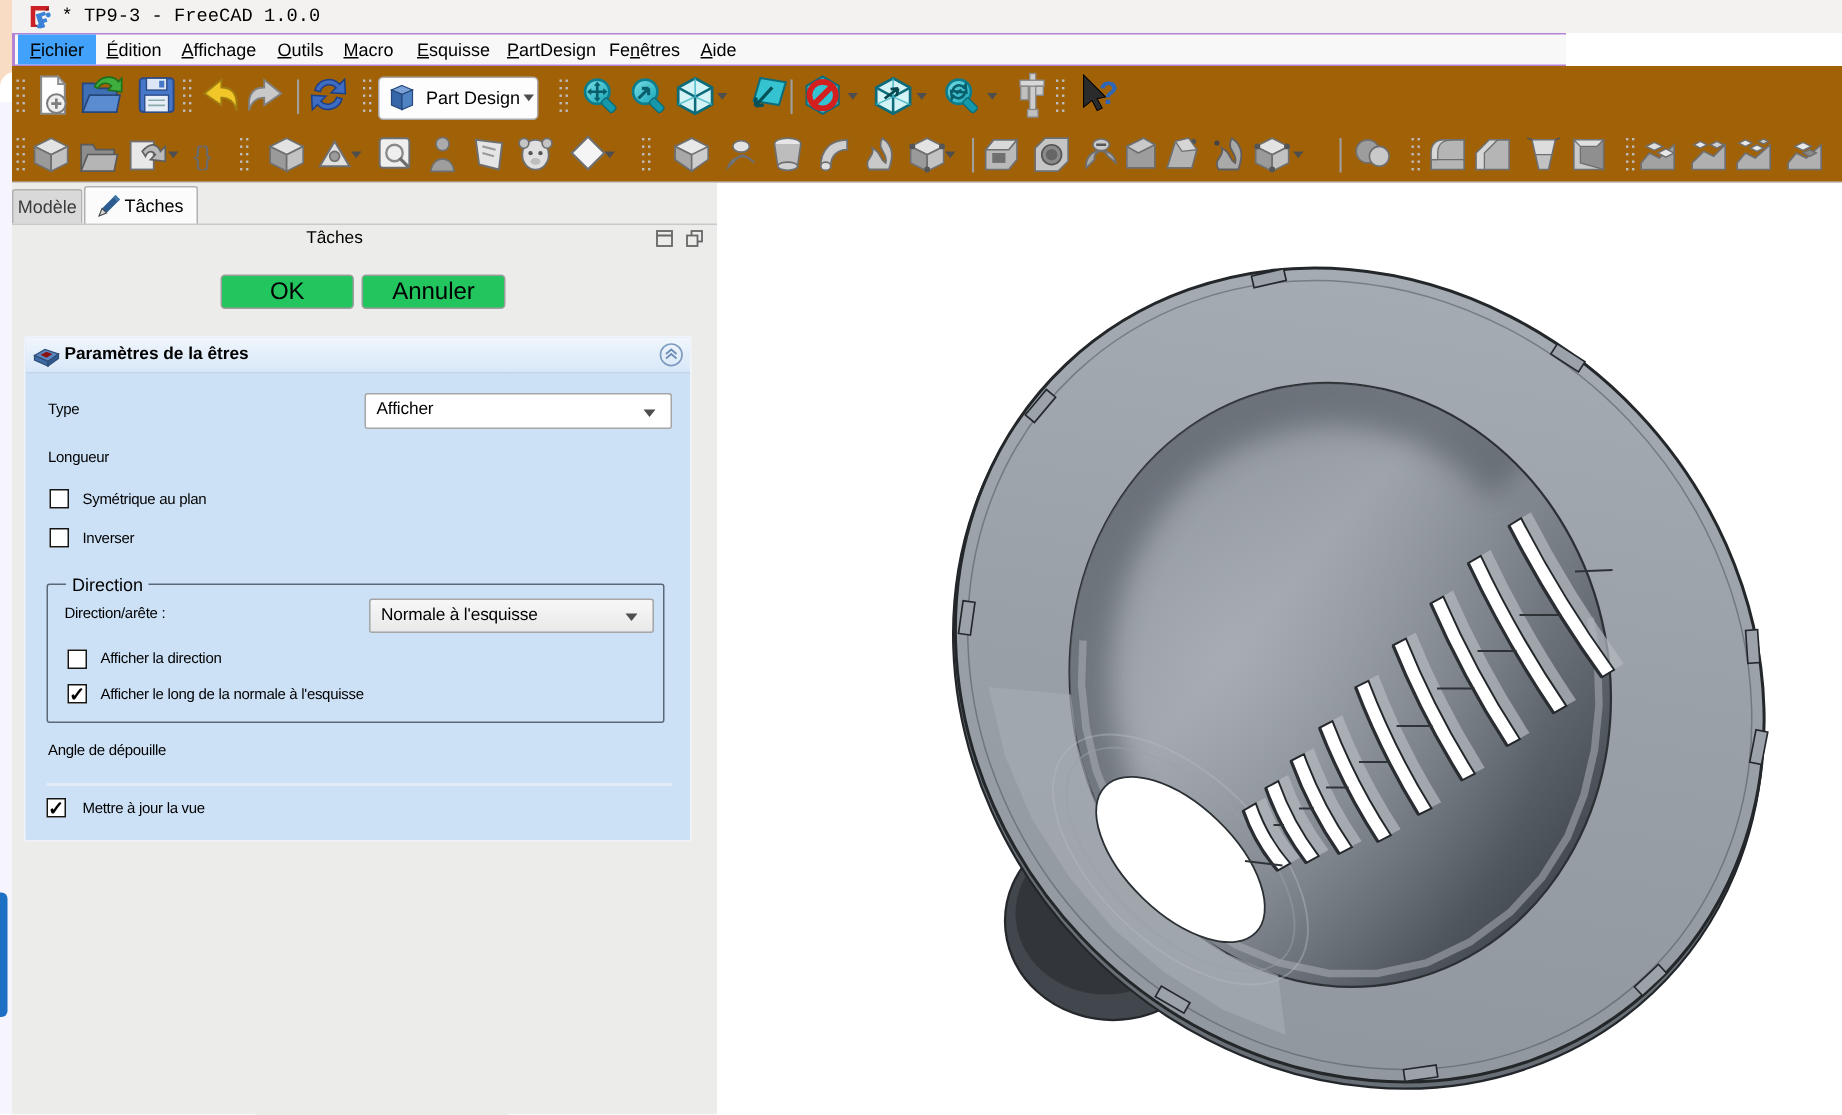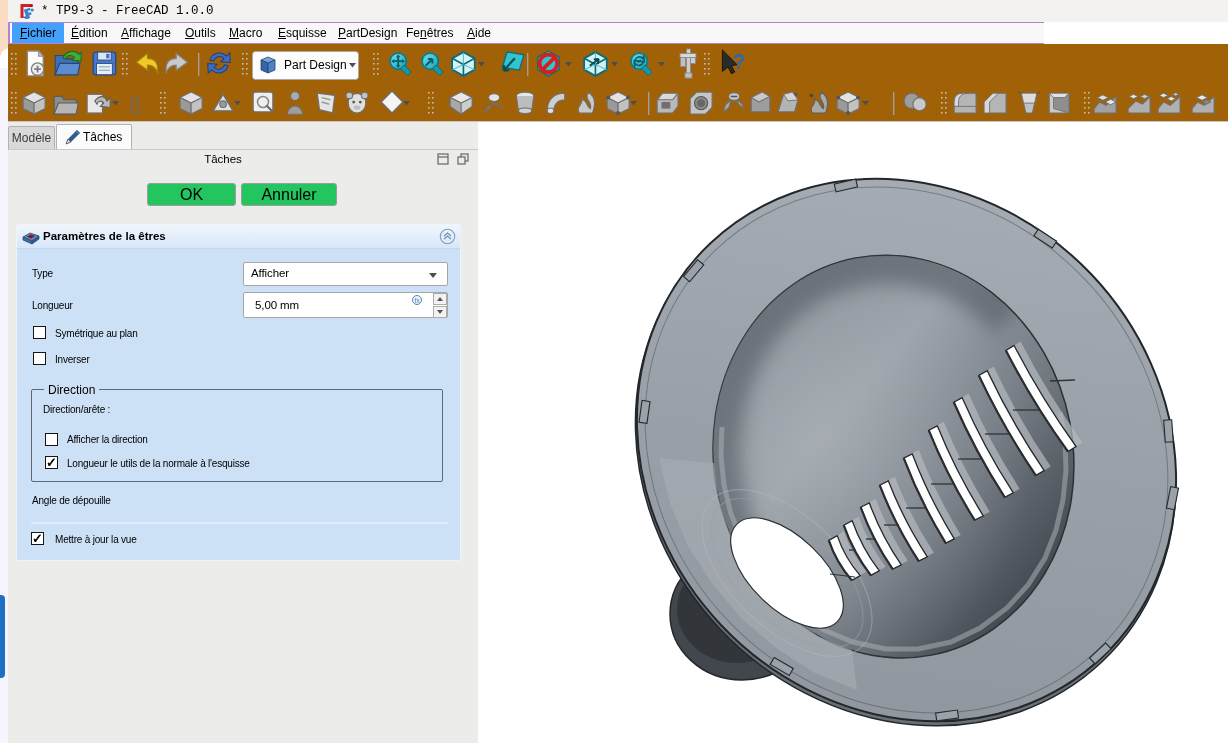--- a/index.html
+++ b/index.html
@@ -444,47 +444,39 @@
 </svg>
       </div>
 
       <div class="lbl" style="left:15px;top:43px">Type</div>
       <div class="field" style="left:226px;top:37px;width:205px;height:24px">
         <span style="position:absolute;left:7px;top:4px">Afficher</span>
         <div class="combo-arrow" style="right:10px;top:10px"></div>
       </div>
 
       <div class="lbl" style="left:15px;top:75px">Longueur</div>
-      <div class="field" style="left:226px;top:67px;width:205px;height:26px">
-        <span style="position:absolute;left:11px;top:6px">5,00 mm</span>
-        <div class="exf" style="right:25px;top:2px">fx</div>
-        <div class="spinbtns" style="right:0px;top:0px;height:26px">
-          <div class="spinb" style="top:0px"><svg width="12" height="10">
-                <path d="M6 3 L9 7 L3 7 Z" fill="#555"></path>
-              </svg></div>
-          <div class="spinb" style="top:13px"><svg width="12" height="10">
-                <path d="M3 3 L9 3 L6 7 Z" fill="#555"></path>
-              </svg></div>
-        </div>
-      </div>
 
       <div class="cb" style="left:16px;top:101px"></div>
       <div class="lbl" style="left:38px;top:103px">Symétrique au plan</div>
       <div class="cb" style="left:16px;top:127px"></div>
       <div class="lbl" style="left:38px;top:129px">Inverser</div>
 
       <div id="groupbox">
         <div id="grouplabel">Direction</div>
         <div class="lbl" style="left:11px;top:14px">Direction/arête :</div>
+        <div class="field" style="left:214px;top:9px;width:190px;height:23px;background:linear-gradient(#f7f7f7,#e9e9e9)">
+          <span style="position:absolute;left:7px;top:4px">Normale à l'esquisse</span>
+          <div class="combo-arrow" style="right:10px;top:9px"></div>
+        </div>
         <div class="cb" style="left:13px;top:43px"></div>
         <div class="lbl" style="left:35px;top:44px">Afficher la direction</div>
         <div class="cb" style="left:13px;top:66px">
             <span class="check">✓</span>
           </div>
-        <div class="lbl" style="left:35px;top:68px">Longueur le utils de la normale à l'esquisse</div>
+        <div class="lbl" style="left:35px;top:68px">Afficher le long de la normale à l'esquisse</div>
       </div>
 
       <div class="lbl" style="left:15px;top:270px">Angle de dépouille</div>
 
       <div style="position:absolute;left:14px;top:297px;width:417px;height:2px;background:#e2ecf8"></div>
 
       <div class="cb" style="left:14px;top:307px">
           <span class="check">✓</span>
         </div>
       <div class="lbl" style="left:38px;top:309px">Mettre à jour la vue</div>

